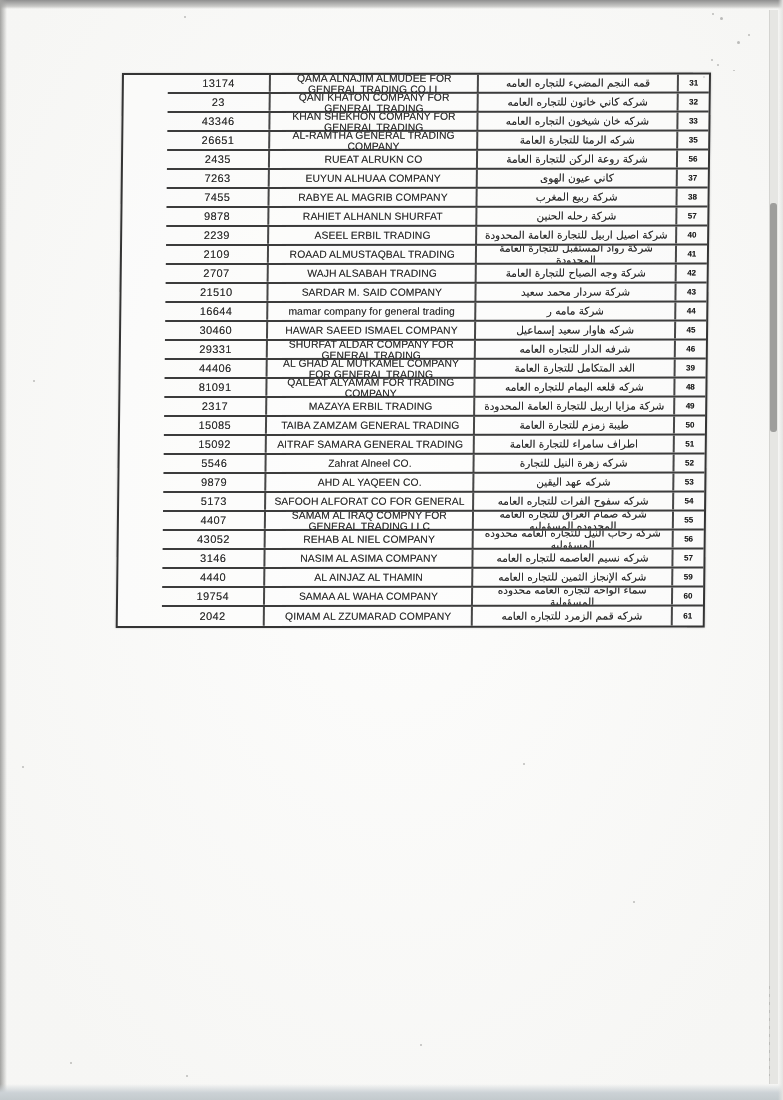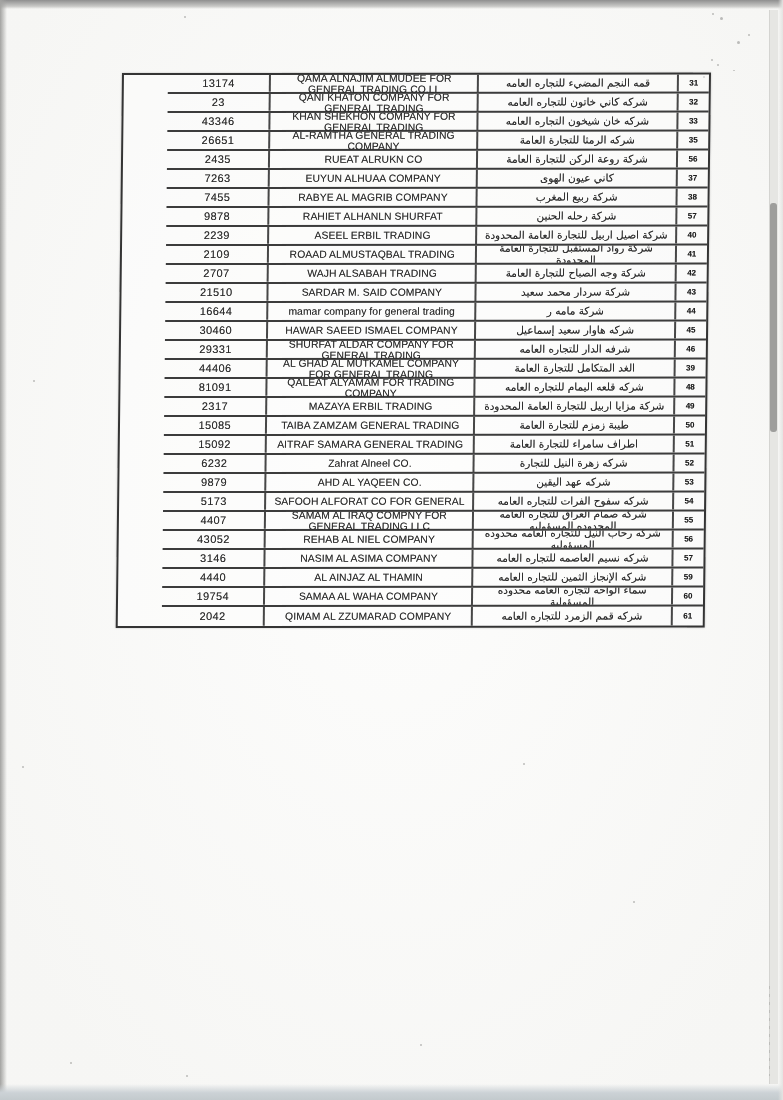--- a/index.html
+++ b/index.html
@@ -227,21 +227,21 @@
   </div>
 
   <div class="row">
     <div class="cell num">15092</div>
     <div class="cell en">AITRAF SAMARA GENERAL TRADING</div>
     <div class="cell ar">اطراف سامراء للتجارة العامة</div>
     <div class="cell idx">51</div>
   </div>
 
   <div class="row">
-    <div class="cell num">6232</div>
+    <div class="cell num">5546</div>
     <div class="cell en">Zahrat Alneel CO.</div>
     <div class="cell ar">شركه زهرة النيل للتجارة</div>
     <div class="cell idx">52</div>
   </div>
 
   <div class="row">
     <div class="cell num">9879</div>
     <div class="cell en">AHD AL YAQEEN CO.</div>
     <div class="cell ar">شركه عهد اليقين</div>
     <div class="cell idx">53</div>

